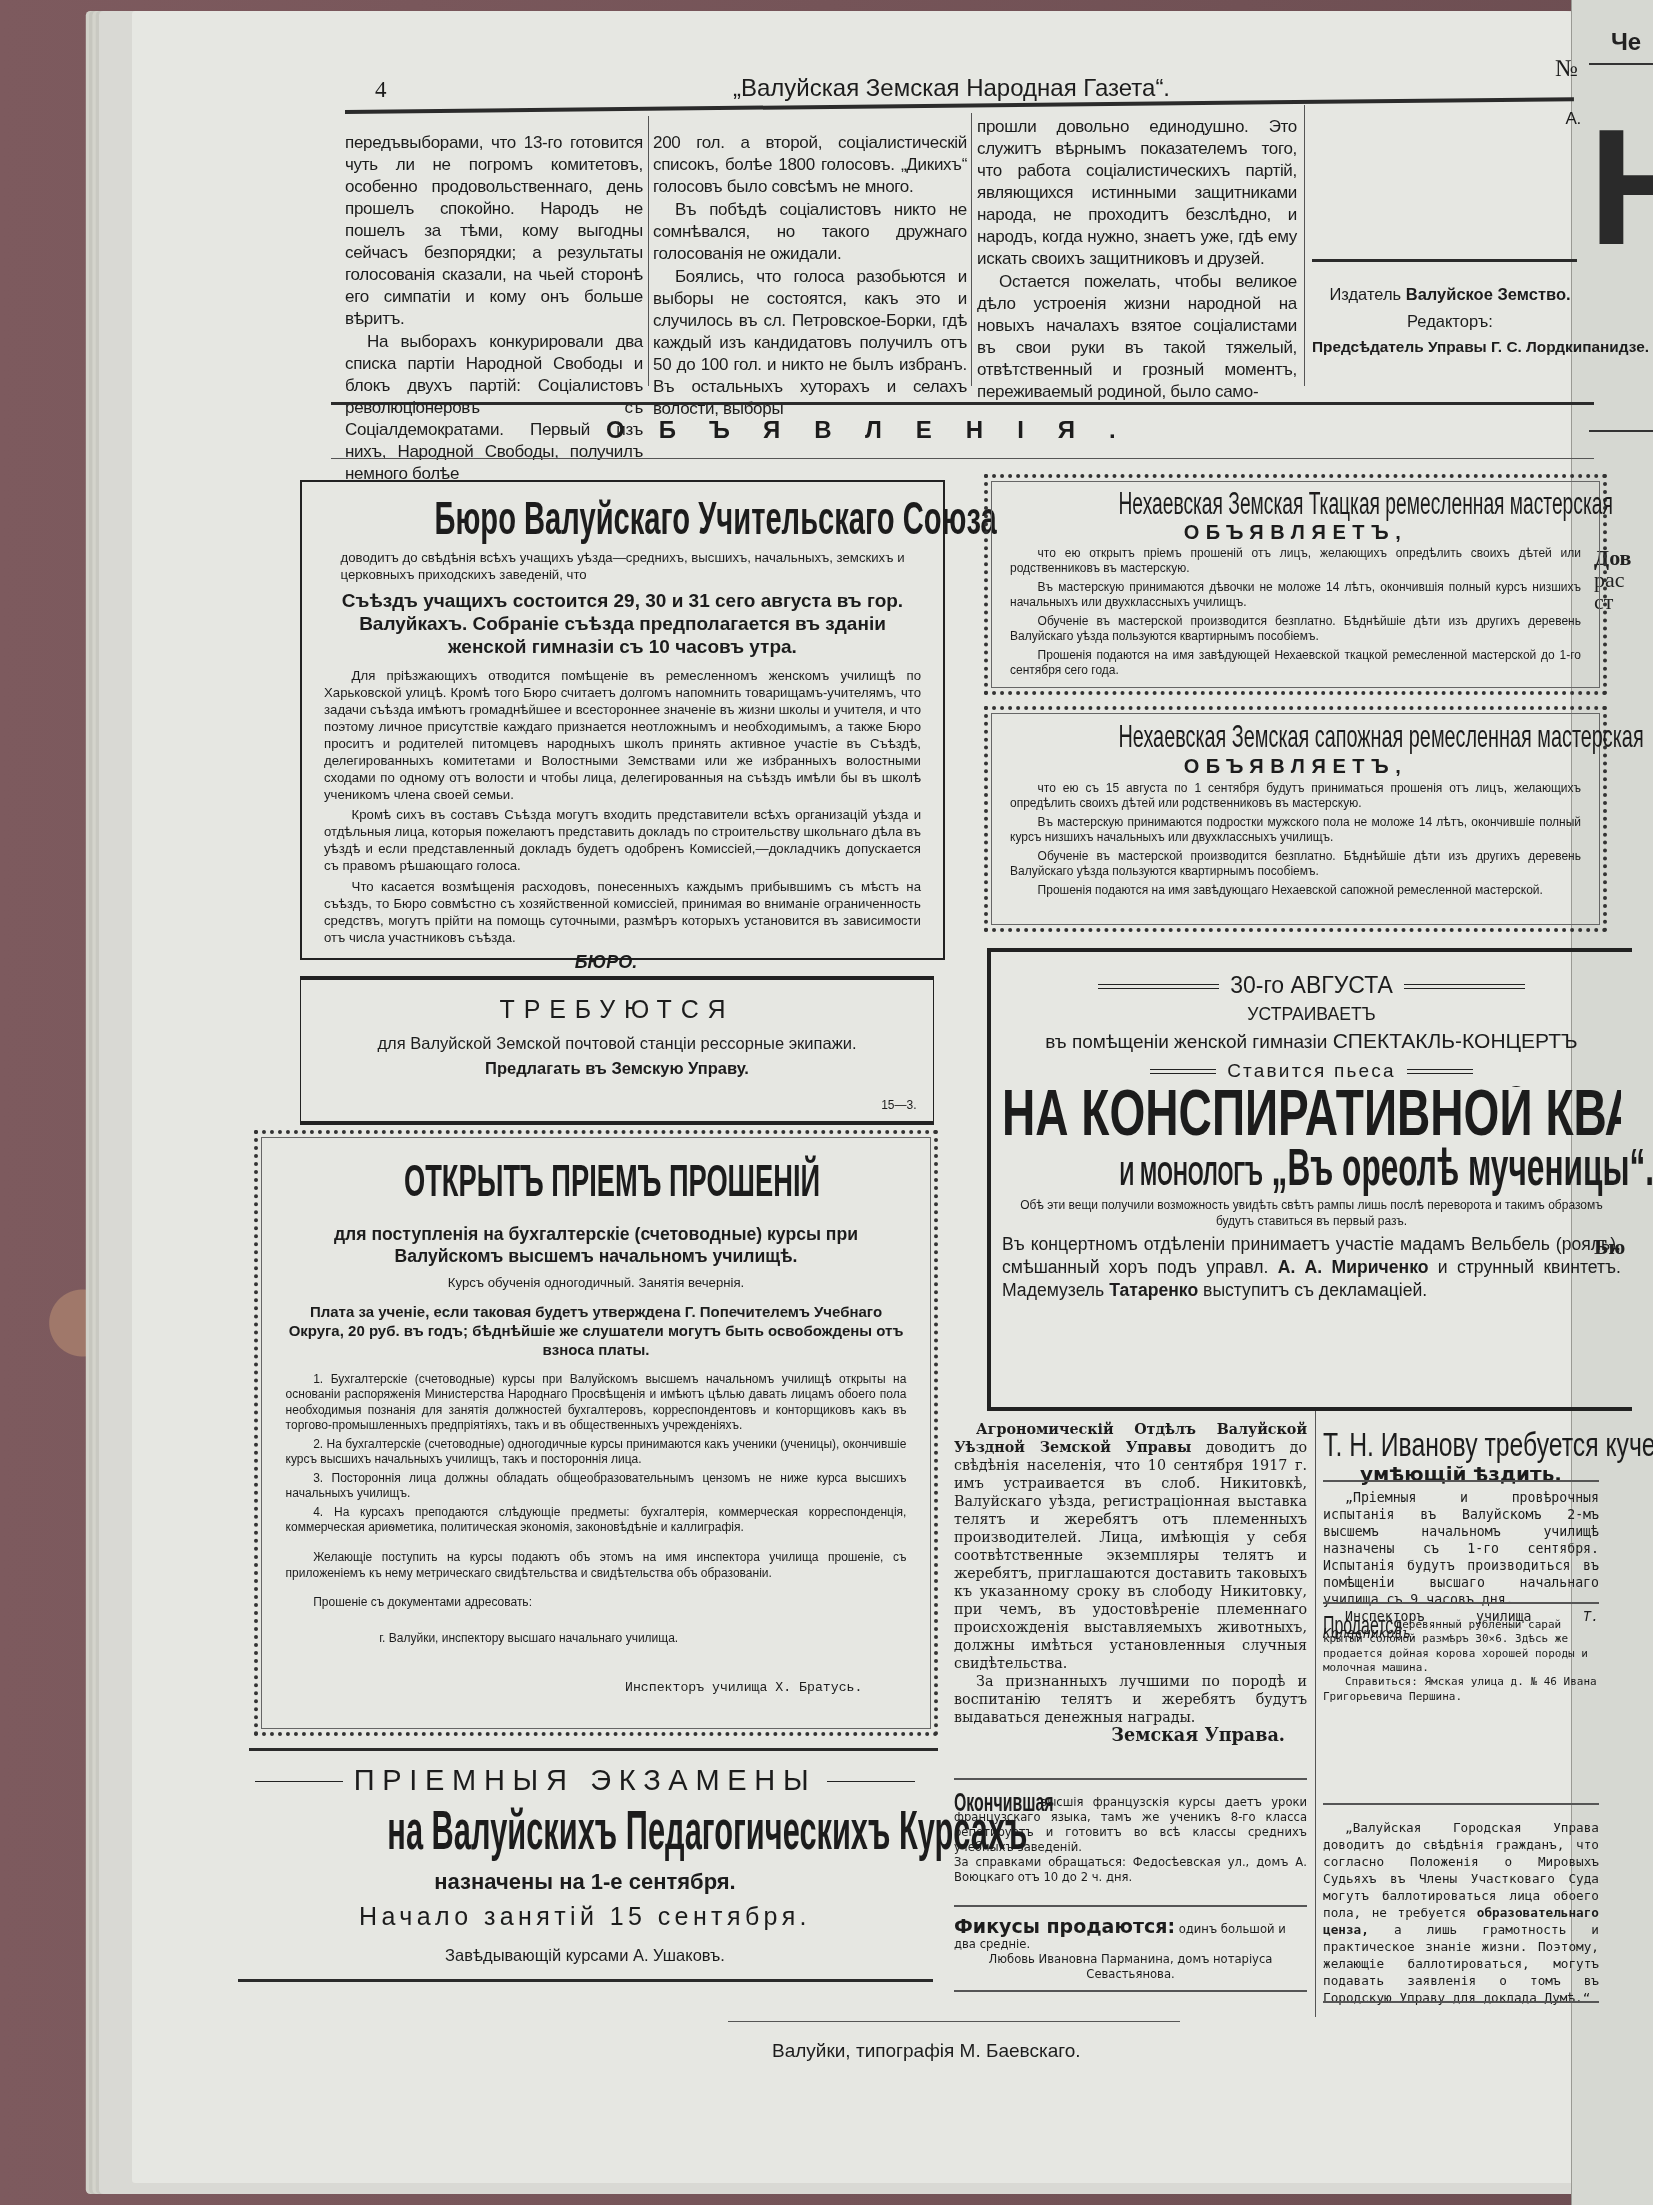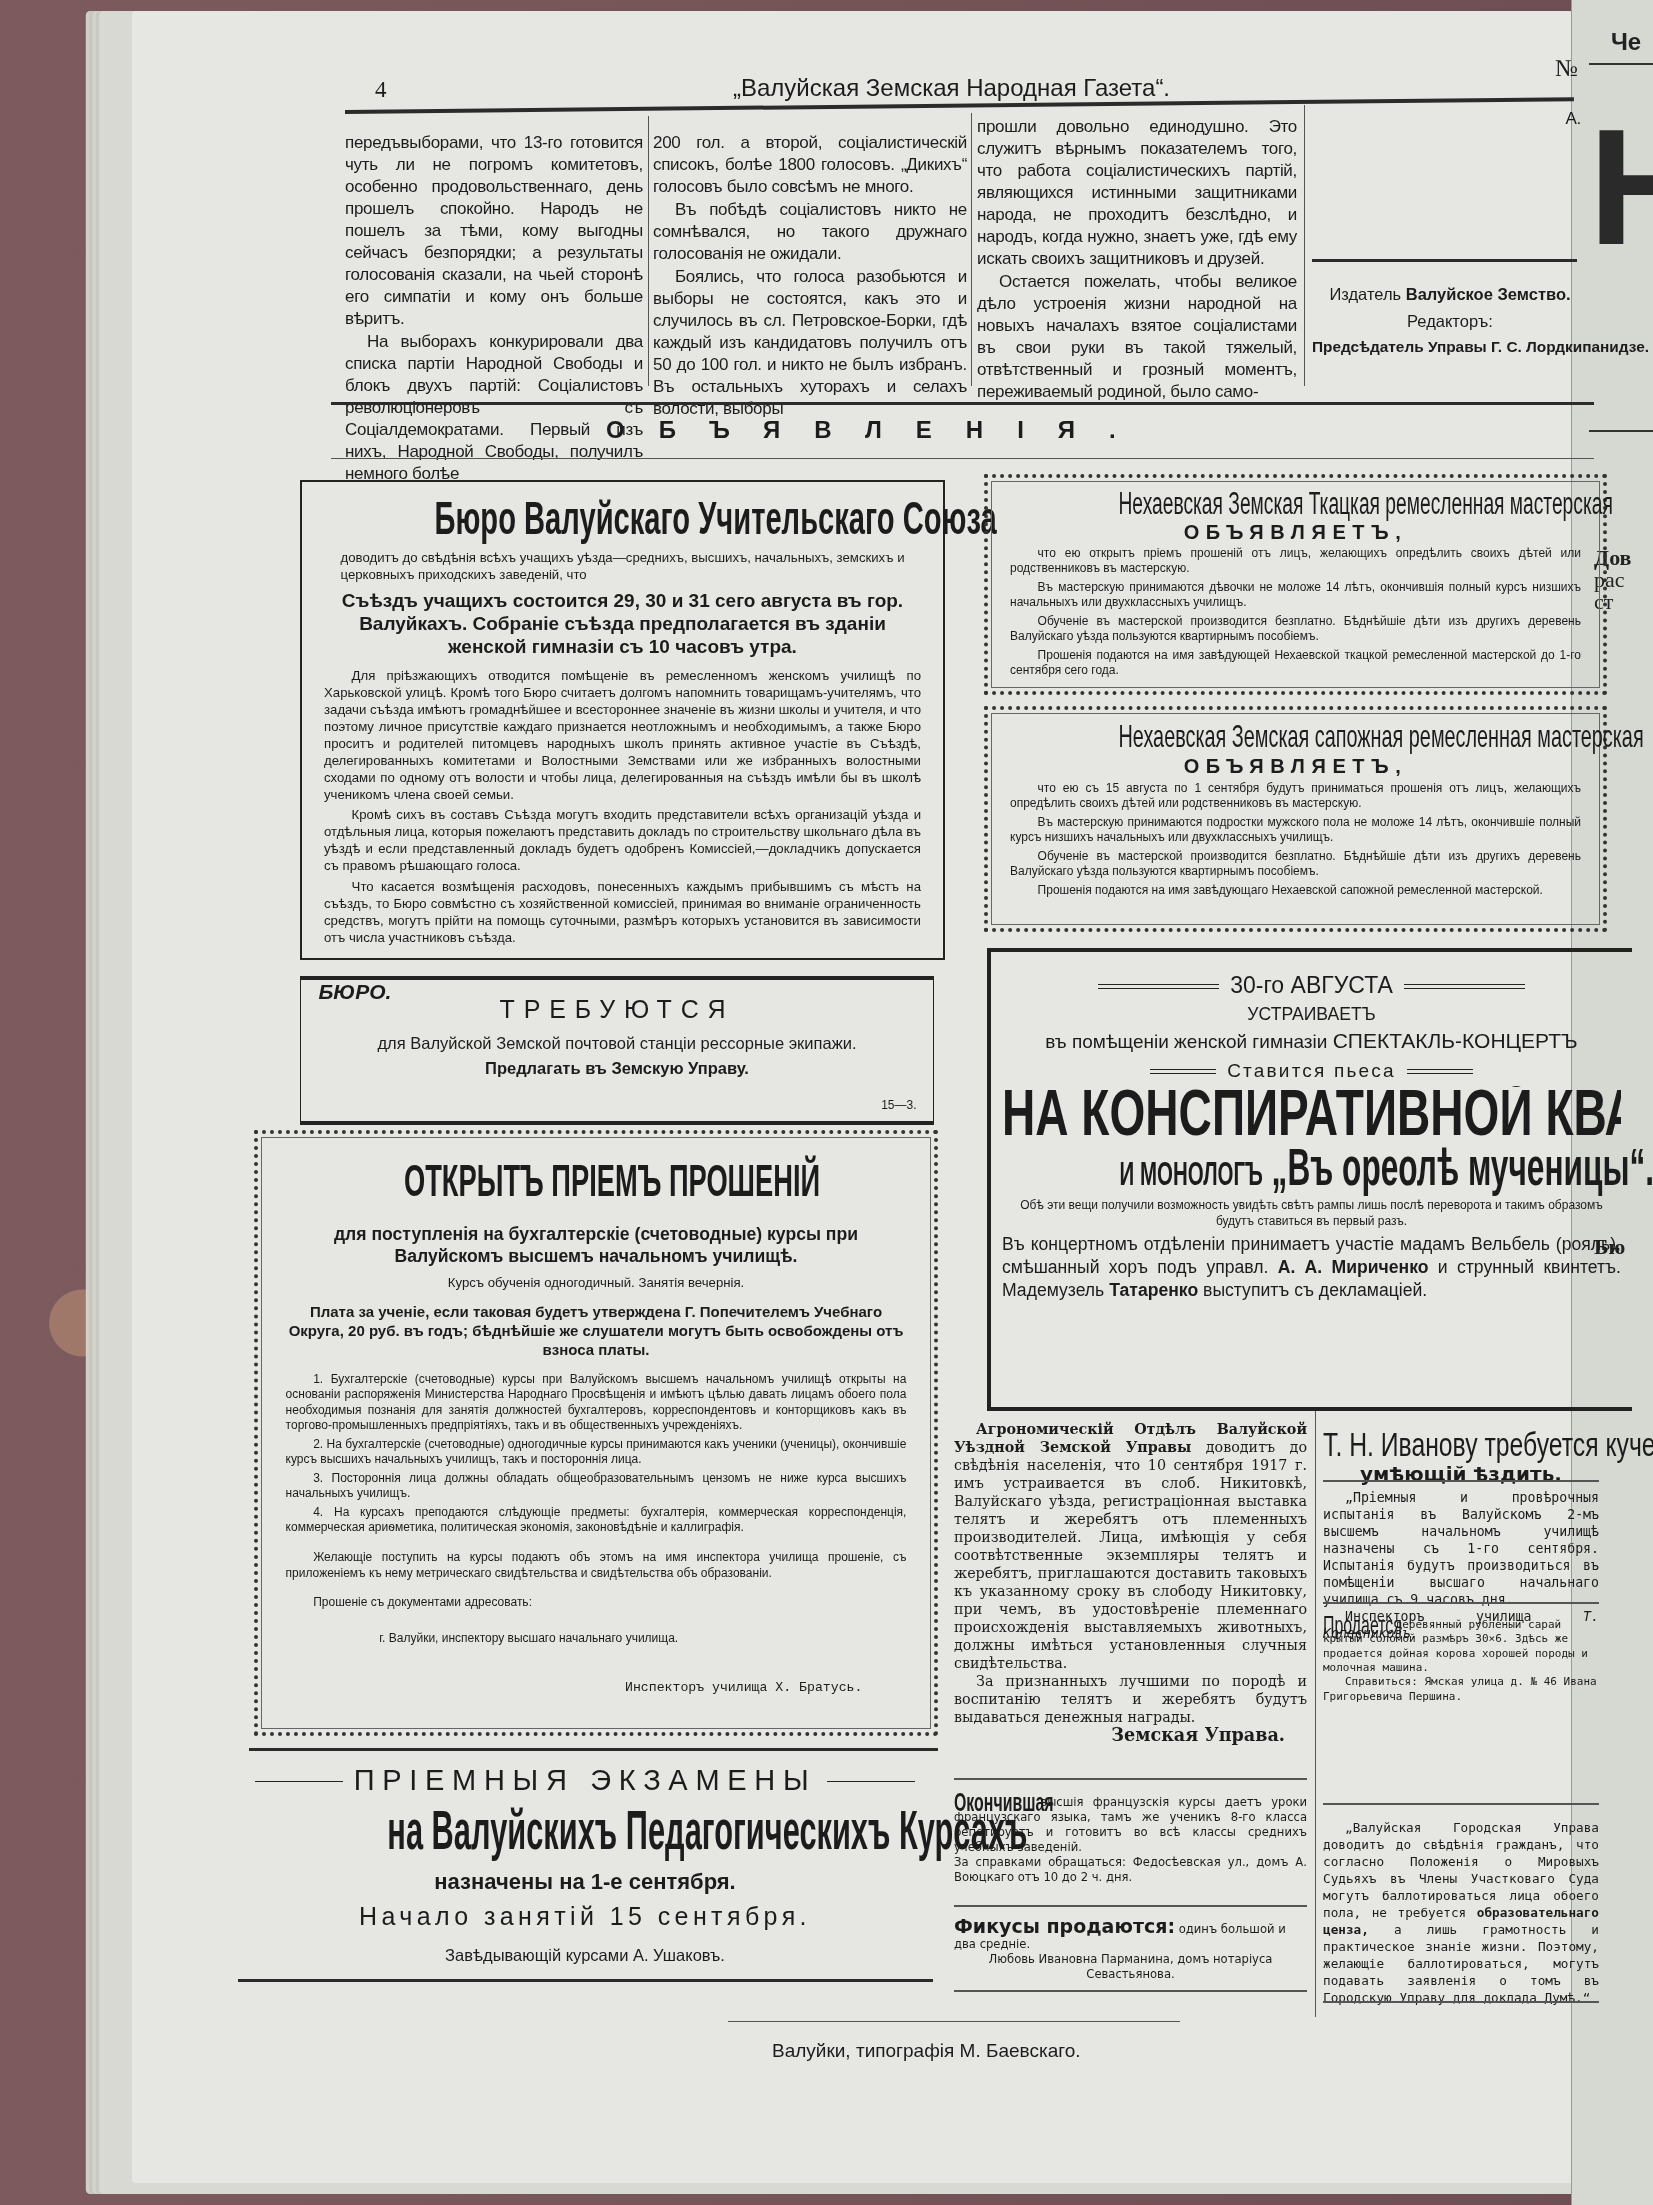--- a/index.html
+++ b/index.html
@@ -132,21 +132,21 @@
   <div class="hcenter" style="height:50px;overflow:visible;">
     <span class="cond-title" style="font-size:47px;line-height:50px;">Бюро Валуйскаго Учительскаго Союза</span>
   </div>
   <div class="small-txt" style="font-size:13.2px;line-height:17.6px;padding:5.5px 22px 0 22px;">доводитъ до свѣдѣнія всѣхъ учащихъ уѣзда—среднихъ, высшихъ, начальныхъ, земскихъ и церковныхъ приходскихъ заведеній, что</div>
   <div class="bold hcenter" style="font-size:19px;line-height:23px;padding:5.5px 5.5px;">Съѣздъ учащихъ состоится 29, 30 и 31 сего августа въ гор. Валуйкахъ. Собраніе съѣзда предполагается въ зданіи женской гимназіи съ 10 часовъ утра.</div>
   <div class="small-txt" style="padding:3.3px 5.5px;">
     <p>Для пріѣзжающихъ отводится помѣщеніе въ ремесленномъ женскомъ училищѣ по Харьковской улицѣ. Кромѣ того Бюро считаетъ долгомъ напомнить товарищамъ-учителямъ, что задачи съѣзда имѣютъ громаднѣйшее и всестороннее значеніе въ жизни школы и учителя, и что поэтому личное присутствіе каждаго признается неотложнымъ и необходимымъ, а также Бюро проситъ и родителей питомцевъ народныхъ школъ принять активное участіе въ Съѣздѣ, делегированныхъ комитетами и Волостными Земствами или же избранныхъ волостными сходами по одному отъ волости и чтобы лица, делегированныя на съѣздъ имѣли бы въ школѣ ученикомъ члена своей семьи.</p>
     <p>Кромѣ сихъ въ составъ Съѣзда могутъ входить представители всѣхъ организацій уѣзда и отдѣльныя лица, которыя пожелаютъ представить докладъ по строительству школьнаго дѣла въ уѣздѣ и если представленный докладъ будетъ одобренъ Комиссіей,—докладчикъ допускается съ правомъ рѣшающаго голоса.</p>
     <p>Что касается возмѣщенія расходовъ, понесенныхъ каждымъ прибывшимъ съ мѣстъ на съѣздъ, то Бюро совмѣстно съ хозяйственной комиссіей, принимая во вниманіе ограниченность средствъ, могутъ прійти на помощь суточными, размѣръ которыхъ установится въ зависимости отъ числа участниковъ съѣзда.</p>
   </div>
-  <div style="text-align:left;font-style:italic;font-weight:bold;font-size:21px;padding-right:33px;margin-top:28px;">БЮРО.</div>
+  <div style="text-align:center;font-style:italic;font-weight:bold;font-size:18px;padding-right:33px;">БЮРО.</div>
 </div>
 
 <div class="box ornate" style="left:984px;top:474px;width:623px;height:221px;padding:10px 22px;">
   <div class="hcenter" style="height:31px;">
       <span class="cond-title" style="font-size:31px;line-height:31px;font-weight:normal;">Нехаевская Земская Ткацкая ремесленная мастерская</span>
     </div>
   <div class="hcenter bold spaced" style="font-size:20px;line-height:26.5px;">ОБЪЯВЛЯЕТЪ,</div>
   <div class="small-txt" style="font-size:12px;line-height:15.4px;">
     <p>что ею открытъ пріемъ прошеній отъ лицъ, желающихъ опредѣлить своихъ дѣтей или родственниковъ въ мастерскую.</p>
     <p>Въ мастерскую принимаются дѣвочки не моложе 14 лѣтъ, окончившія полный курсъ низшихъ начальныхъ или двухклассныхъ училищъ.</p>

